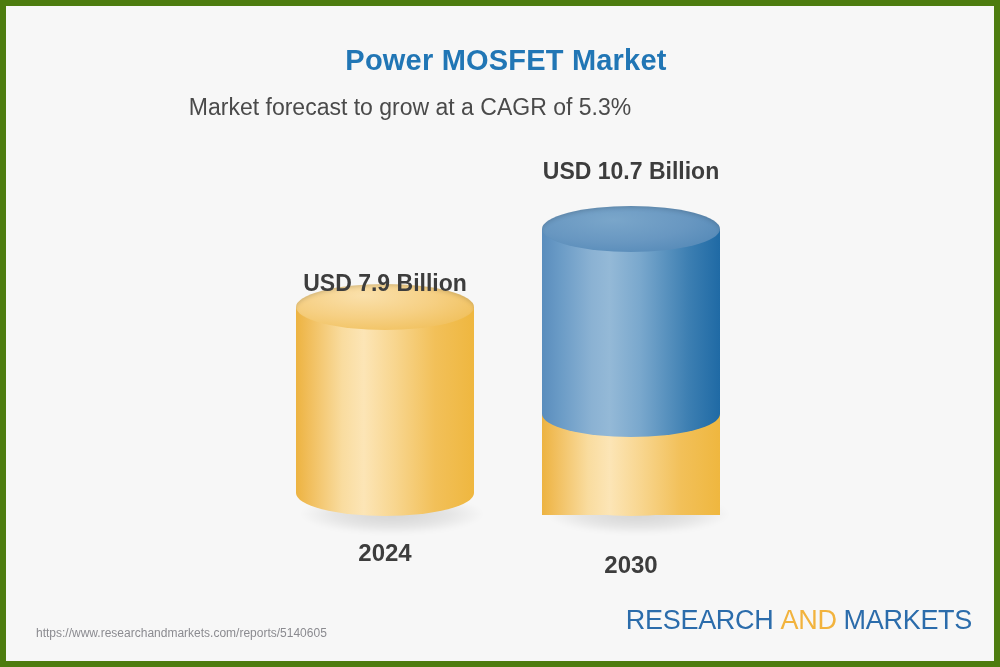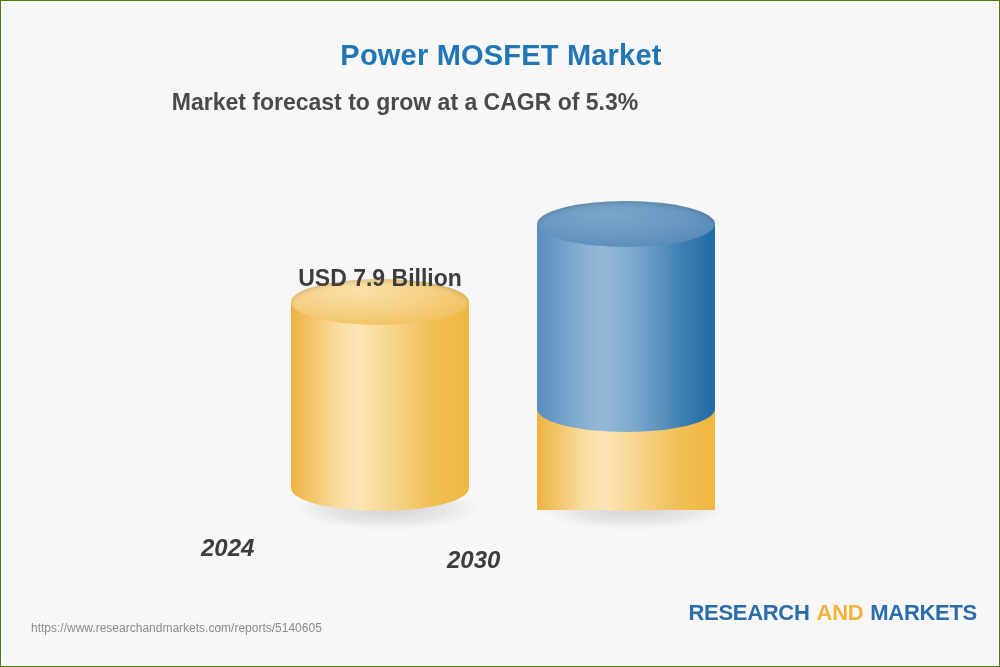--- a/index.html
+++ b/index.html
@@ -10,21 +10,21 @@
   body {
     font-family: "Liberation Sans", sans-serif;
   }
 
   #infographic {
     position: relative;
     width: 1000px;
     height: 667px;
     background: #f7f7f7;
     box-sizing: border-box;
-    border: 1px solid #4d7c0f;
+    border: 6px solid #4d7c0f;
     overflow: hidden;
   }
 
   
   .title {
     position: absolute;
     top: 38px;
     left: 0;
     width: 1000px;
     text-align: center;
@@ -33,21 +33,21 @@
     color: #2176b5;
     letter-spacing: .2px;
   }
   .subtitle {
     position: absolute;
     top: 88px;
     left: 0;
     width: 808px;
     text-align: center;
     font-size: 23px;
-    font-weight: bold;
+    font-weight: normal;
     color: #4a4a4a;
   }
 
   
   .plot {
     position: absolute;
     left: 0;
     top: 130px;
     width: 1000px;
     height: 450px;
@@ -145,46 +145,45 @@
   .val-label {
     position: absolute;
     text-align: center;
     font-size: 23px;
     font-weight: bold;
     color: #3d3d3d;
     white-space: nowrap;
   }
   .year-label {
     position: absolute;
-    text-align: left;
+    text-align: center;
     font-size: 24px;
     font-weight: bold;
     color: #3d3d3d;
     white-space: nowrap;
-    font-style: italic;
   }
 
   
   .source-url {
     position: absolute;
     left: 30px;
     top: 620px;
     font-size: 12px;
     color: #8b8b90;
     white-space: nowrap;
   }
   .logo {
     position: absolute;
     right: 22px;
     top: 600px;
     text-align: right;
   }
   .logo-main {
-    font-size: 22px;
-    font-weight: bold;
+    font-size: 27px;
+    font-weight: normal;
     letter-spacing: -.3px;
     line-height: 1.05;
     white-space: nowrap;
   }
   .logo-main .lg-blue { color: #2b6cab; }
   .logo-main .lg-gold { color: #f2b33d; }
   .logo-tag {
     font-size: 12.5px;
     font-weight: bold;
     color: #2b6cab;
@@ -231,20 +230,21 @@
 
       <div class="seg-body fill-blue-body" style="top:23px; height:185px;"></div>
 
       <div class="seg-foot fill-blue-body" style="top:185px;"></div>
 
       <div class="seg-cap fill-blue-cap" style="top:0px;"></div>
 
       <div class="seam" style="top:0px;"></div>
     </div>
 
+    <div class="val-label" style="left:446px; top:22px; width:358px;">USD 10.7 Billion</div>
 
     <div class="year-label" style="left:446px; top:403px; width:358px;margin-top:12px;">2030</div>
 
   </div>
 
   <div class="source-url">https://www.researchandmarkets.com/reports/5140605</div>
 
   <div class="logo">
     <div class="logo-main"><span class="lg-blue">RESEARCH</span><span class="lg-gold" style="margin:0 7px;">AND</span><span class="lg-blue">MARKETS</span></div>
   </div>

